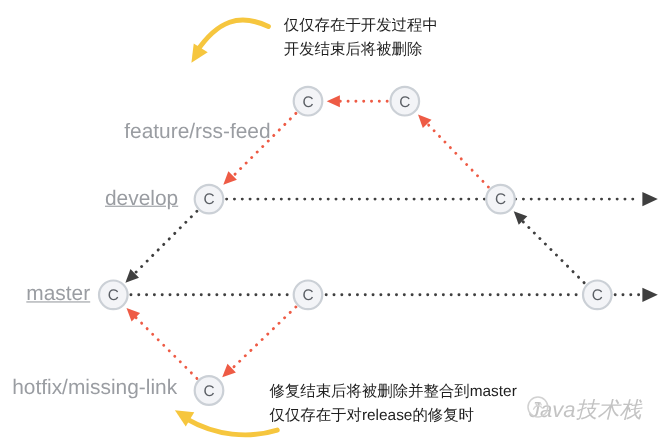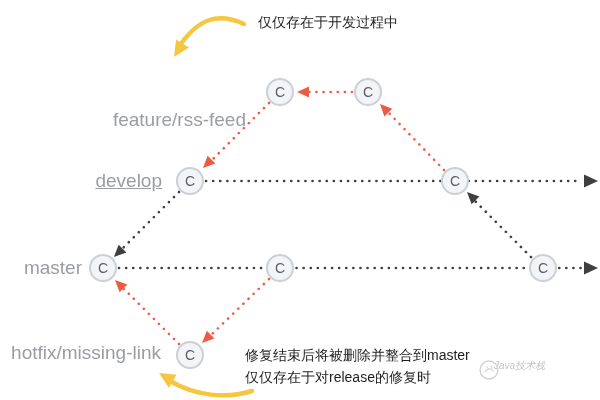--- a/index.html
+++ b/index.html
@@ -11,21 +11,21 @@
   .edge-red{stroke:var(--red);}
   .ah-dark{fill:var(--dark);}
   .ah-red{fill:var(--red);}
   .yellow-stroke{fill:none;stroke:var(--yellow);stroke-width:4.5;stroke-linecap:round;}
   .yellow-fill{fill:var(--yellow);}
   .node-circle{fill:var(--node-fill);stroke:var(--node-border);stroke-width:2;}
   .node-text{fill:var(--node-text);font-size:14px;font-family:"Liberation Sans",sans-serif;text-anchor:middle;}
   .branch-label{position:absolute;font-size:19px;color:var(--label-gray);white-space:nowrap;}
   .note{position:absolute;font-size:14px;line-height:22px;color:var(--ink);font-weight:400;white-space:nowrap;}
   .watermark{position:absolute;left:478px;top:359px;display:flex;align-items:center;opacity:0.75;}
-  .wm-text{font-size:10px;font-style:italic;color:var(--watermark-gray);margin-left:16px;white-space:nowrap;}
+  .wm-text{font-size:20px;font-style:italic;color:var(--watermark-gray);margin-left:3px;white-space:nowrap;}
 </style>
 </head>
 <body>
 
 <div class="canvas">
 
   <svg width="600" height="400" viewBox="0 0 600 400">
 
     <line class="dotline edge-dark" x1="206" y1="181" x2="581" y2="181"></line>
     <line class="dotline edge-dark" x1="119" y1="268" x2="581" y2="268"></line>
@@ -83,25 +83,26 @@
       <text class="node-text" dy="0.35em">C</text>
     </g>
     <g transform="translate(190,355)">
       <circle class="node-circle" r="13"></circle>
       <text class="node-text" dy="0.35em">C</text>
     </g>
   </svg>
 
   <div class="branch-label" style="right:354px;top:81px;margin-top:28px;">feature/rss-feed</div>
   <div class="branch-label" style="right:438px;top:170px;text-decoration:underline;">develop</div>
-  <div class="branch-label" style="right:518px;top:257px;">master</div>
+  <div class="branch-label" style="right:518px;top:257px;text-decoration:underline;">master</div>
   <div class="branch-label" style="right:439px;top:342px;">hotfix/missing-link</div>
 
   <div class="note" style="left:258px;top:11px;">
     <div>仅仅存在于开发过程中</div>
+    <div>开发结束后将被删除</div>
   </div>
   <div class="note" style="left:245px;top:344px;">
     <div>修复结束后将被删除并整合到master</div>
     <div>仅仅存在于对release的修复时</div>
   </div>
 
   <div class="watermark">
     <svg width="22" height="22" viewBox="0 0 22 22">
       <circle cx="11" cy="11" r="9" fill="none" stroke="#c2c2c2" stroke-width="1.4"></circle>
       <path d="M7 13 C9 9 13 9 15 12 M9 8 l1.5 2 M13 7 l1 2" fill="none" stroke="#c8c8c8" stroke-width="1.2" stroke-linecap="round"></path>

